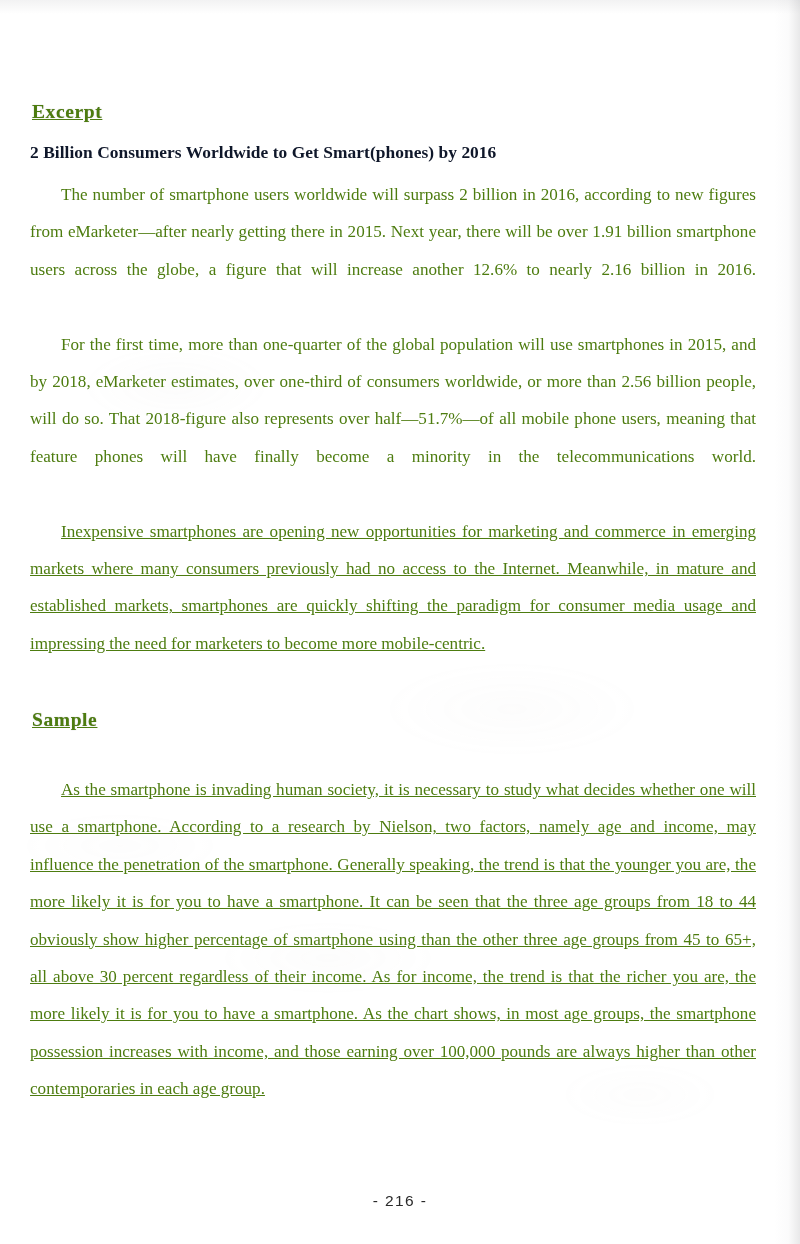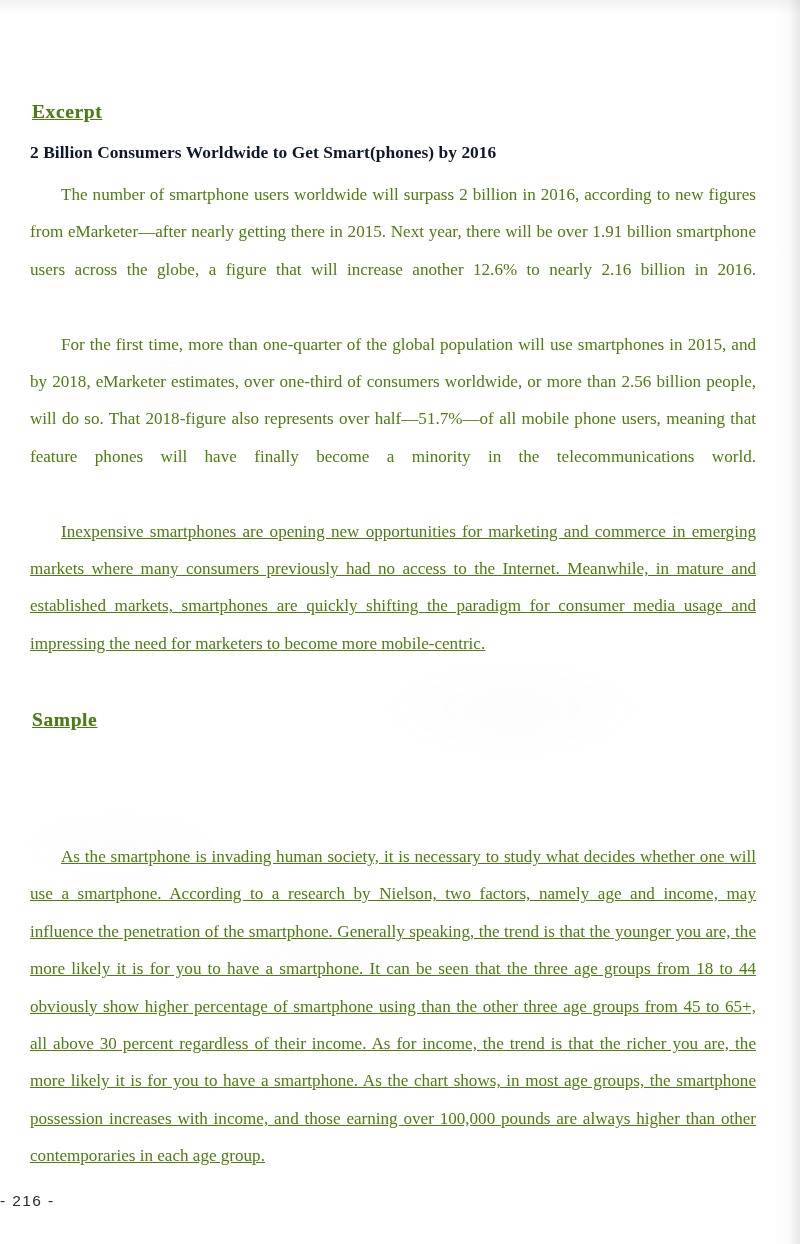--- a/index.html
+++ b/index.html
@@ -79,21 +79,21 @@
   }
   #excerpt-title { position: absolute; left: 30px; top: 142px; width: 724px; }
   #sample-title  { position: absolute; left: 30px; top: 758px; width: 724px; }
 
   .body-block {
     position: absolute;
     left: 30px;
     width: 726px;
   }
   #excerpt-body { top: 176px; }
-  #sample-body  { top: 838px; }
+  #sample-body  { top: 771px; }
 
   .body-block p {
     margin: 0;
     text-align: justify;
     text-justify: inter-word;
     text-indent: 31px;
     font-size: 17.1px;
     line-height: 37.4px;
     color: #4d7c0f;
     -webkit-font-smoothing: antialiased;
@@ -104,21 +104,21 @@
     display: inline-block;
     width: 100%;
   }
   .body-block p.nostretch::after { display: none; }
 
   .page-number {
     position: absolute;
     left: 0;
     top: 1192px;
     width: 800px;
-    text-align: left;
+    text-align: center;
     font-family: "Liberation Sans", "DejaVu Sans", sans-serif;
     font-size: 15.5px;
     letter-spacing: 1.4px;
     color: #2a2a2a;
   }
 </style>
 </head>
 <body>
 
 <div class="page">

